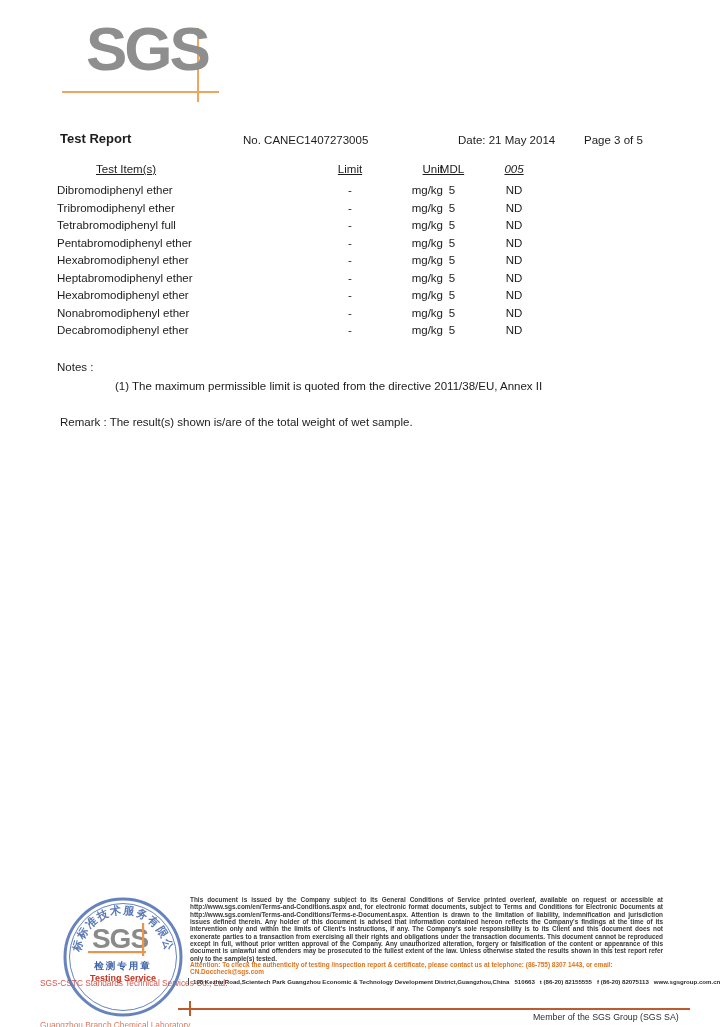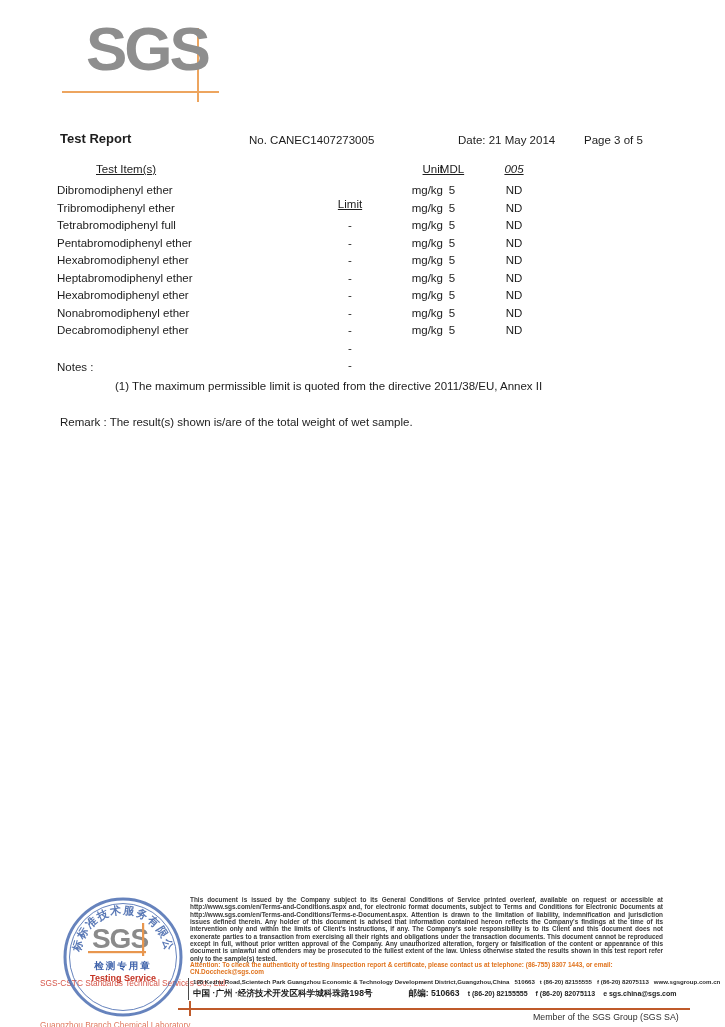--- a/index.html
+++ b/index.html
@@ -14,32 +14,32 @@
   .logo-text {
     position:absolute; left:24px; top:-6px; font-size:62px; font-weight:bold;
     color:#8e8e8e; letter-spacing:-3px; line-height:1;
   }
   .logo-hline { position:absolute; left:0; top:67px; width:157px; height:2px; background:#eda55f; }
   .logo-vline { position:absolute; left:135px; top:4px; width:2px; height:74px; background:#eda55f; }
 
   
   .title  { left:60px;  top:131px; font-size:13px; font-weight:bold; }
   .rinfo  { font-size:11.5px; }
-  .rno    { left:249px; top:134px; }
+  .rno    { left:243px; top:134px; }
   .rdate  { left:458px; top:134px; }
   .rpage  { left:584px; top:134px; }
 
   
   #table { left:50px; top:163px; width:580px; }
   .trow { position:relative; height:17.5px; }
   .th-row { height:21px; }
   .trow span { position:absolute; font-size:11.5px; white-space:nowrap; }
   .c-item  { left:7px; }
   .th-item { left:14px;margin-left:32px; }
-  .c-limit { left:260px; width:80px; text-align:center;margin-top:35px; }
+  .c-limit { left:260px; width:80px; text-align:center; }
   .c-unit  { left:309px; width:84px; text-align:right; }
   .c-mdl   { left:362px; width:80px; text-align:center; }
   .c-res   { left:424px; width:80px; text-align:center; }
   .th { text-decoration:underline; }
   .italic { font-style:italic; }
 
   
   .note-lbl { left:57px;  top:361px; font-size:11.5px; }
   .note-1   { left:115px; top:380px; font-size:11.5px; }
   .remark   { left:60px;  top:416px; font-size:11.5px; }
@@ -186,24 +186,17 @@
 <div class="abs" id="attention">Attention: To check the authenticity of testing /inspection report &amp; certificate, please contact us at telephone: (86-755) 8307 1443, or email: CN.Doccheck@sgs.com</div>
 
 <div class="abs" id="addr">
   <div class="addr-line addr1">
     <span>198 Kezhu Road,Scientech Park Guangzhou Economic &amp; Technology Development District,Guangzhou,China</span>
     <span>510663</span>
     <span>t (86-20) 82155555</span>
     <span>f (86-20) 82075113</span>
     <span>www.sgsgroup.com.cn</span>
   </div>
-  <div class="addr-line addr2">
-    <span>中国 ·广州 ·经济技术开发区科学城科珠路198号</span>
-    <span class="postal">邮编: 510663</span>
-    <span class="small">t (86-20) 82155555</span>
-    <span class="small">f (86-20) 82075113</span>
-    <span class="small">e  sgs.china@sgs.com</span>
-  </div>
 </div>
 
 <div class="abs" id="rule-h"></div>
 <div class="abs" id="rule-v"></div>
 <div class="abs" id="member">Member of the SGS Group (SGS SA)</div>
 
 </body></html>

